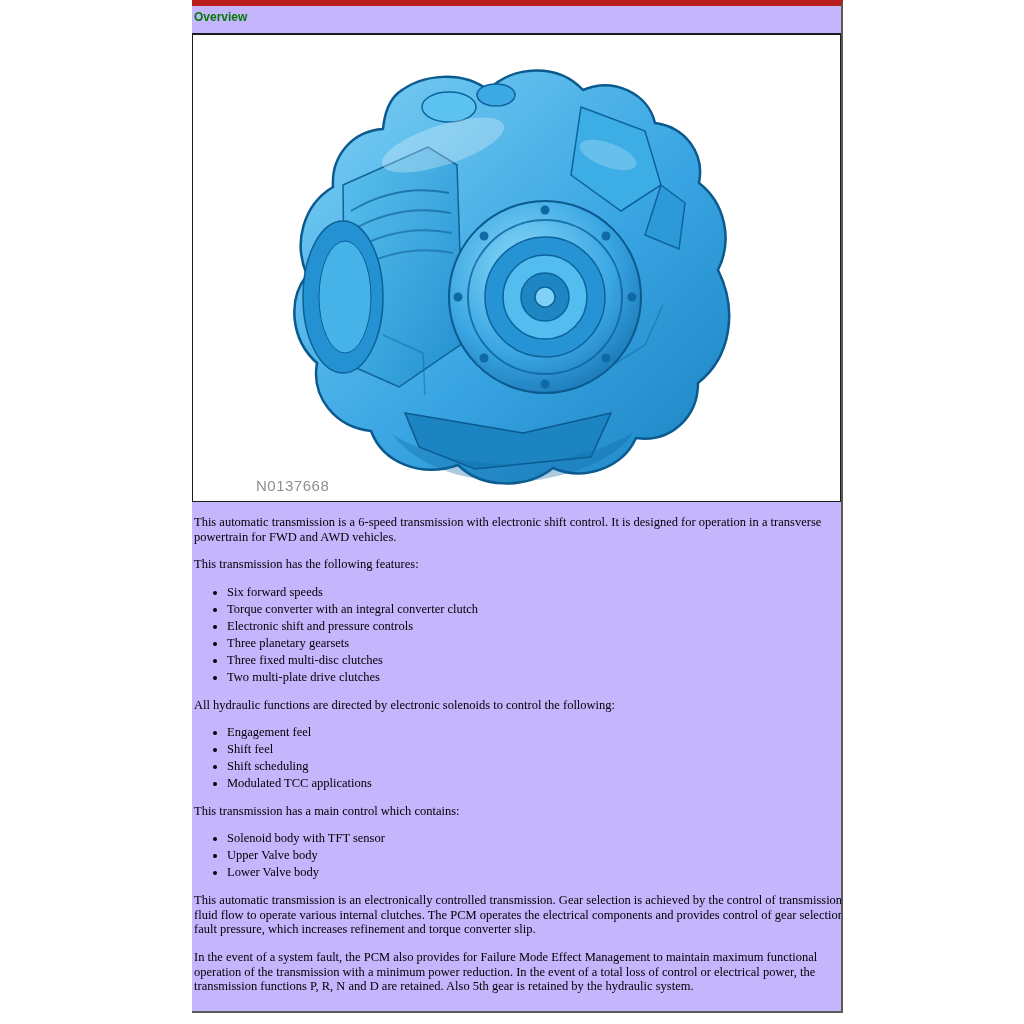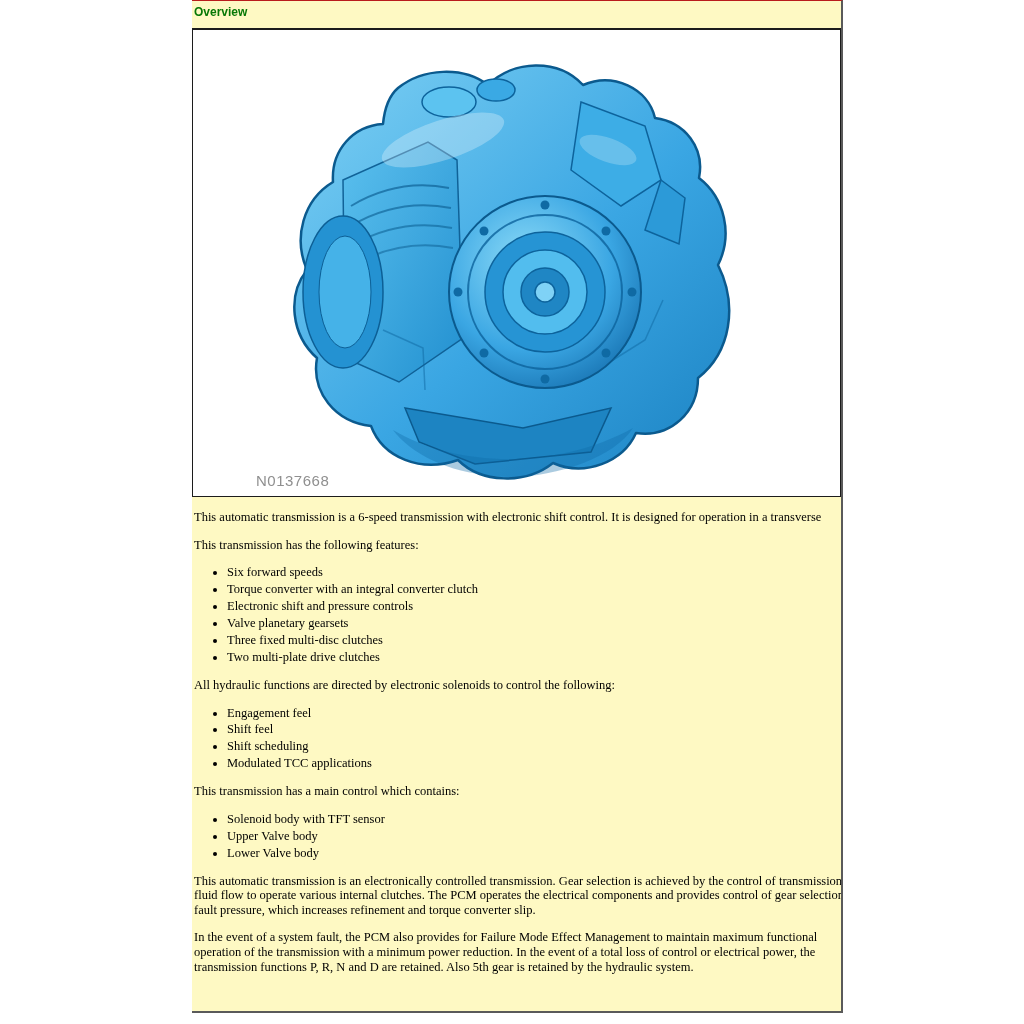--- a/index.html
+++ b/index.html
@@ -18,25 +18,25 @@
     background: #ffffff;
     overflow: hidden;
   }
   .frame {
     position: absolute;
     left: 192px;
     top: 0;
     width: 651px;
     height: 1013px;
     box-sizing: border-box;
-    border-top: 1px solid #b91c1c;
+    border-top: 6px solid #b91c1c;
     border-right: 2px solid #5a5a5a;
     border-bottom: 2px solid #5a5a5a;
     overflow: hidden;
-    background: #fef9c3;
+    background: #c4b5fd;
   }
   .heading {
     margin: 4px 0 9px 2px;
     font-family: "Liberation Sans", sans-serif;
     font-size: 12px;
     font-weight: bold;
     color: #067806;
   }
   .figure-box {
     position: relative;
@@ -160,31 +160,32 @@
           <path d="M200,400 C260,436 360,442 440,398 C420,430 350,452 300,446 C255,442 218,424 200,400 Z" fill="#0e6aa6" opacity="0.35"></path>
         </g>
       </svg>
       <div class="figure-label">N0137668</div>
     </div>
 
     <div class="body-text">
 
       <div class="para">
         <div class="line">This automatic transmission is a 6-speed transmission with electronic shift control. It is designed for operation in a transverse</div>
+        <div class="line">powertrain for FWD and AWD vehicles.</div>
       </div>
 
       <div class="para">
         <div class="line">This transmission has the following features:</div>
       </div>
 
       <ul class="bullets">
         <li>Six forward speeds</li>
         <li>Torque converter with an integral converter clutch</li>
         <li>Electronic shift and pressure controls</li>
-        <li>Valve planetary gearsets</li>
+        <li>Three planetary gearsets</li>
         <li>Three fixed multi-disc clutches</li>
         <li>Two multi-plate drive clutches</li>
       </ul>
 
       <div class="para">
         <div class="line">All hydraulic functions are directed by electronic solenoids to control the following:</div>
       </div>
 
       <ul class="bullets">
         <li>Engagement feel</li>

